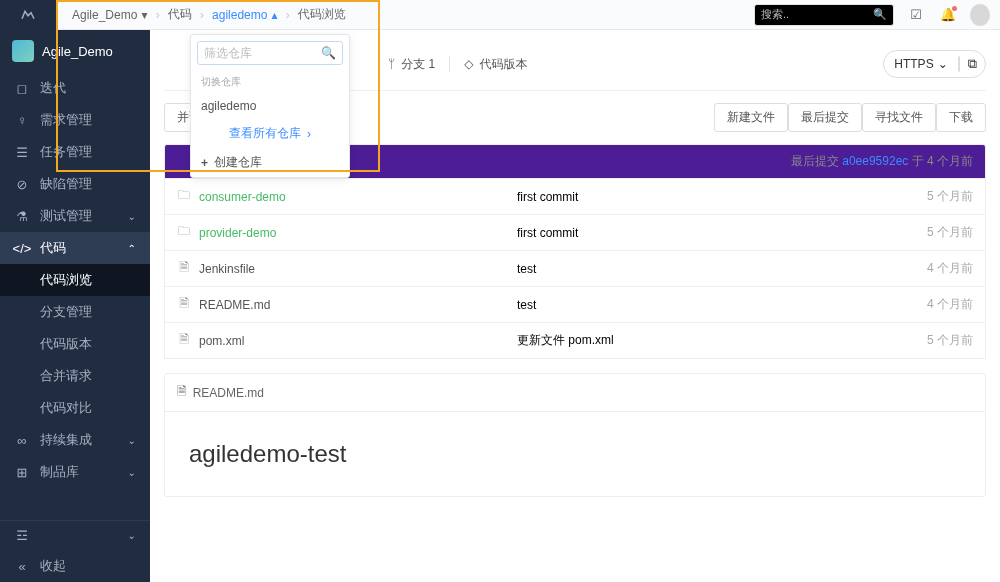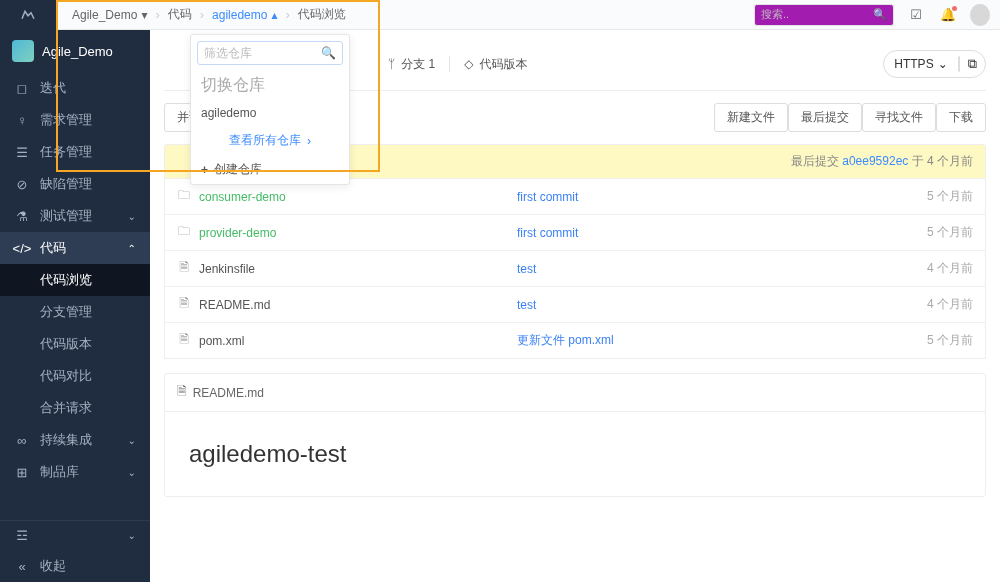--- a/index.html
+++ b/index.html
@@ -19,21 +19,21 @@
 .sub { padding-left: 40px; }
 .sub.active { color:#fff; background:#0f1622; }
 .nav-foot { border-top: 1px solid #2c3a50; }
 
 
 .topbar { position: absolute; left: 56px; top: 0; right: 0; height: 30px; background: #fafbfc; border-bottom: 1px solid #e8e8e8; display: flex; align-items: center; padding: 0 10px; z-index: 5; }
 .crumb { display: flex; align-items: center; gap: 4px; color: #666; font-size: 12px; padding: 0 6px; cursor: pointer; }
 .crumb.link { color: #3b8cff; }
 .crumb-sep { color: #ccc; padding: 0 2px; }
 .top-right { margin-left: auto; display: flex; align-items: center; gap: 12px; }
-.search-box { width: 140px; height: 22px; border: 1px solid #e2e2e2; border-radius: 3px; background:#a21caf; display:flex; align-items:center; padding:0 6px; font-size:11px; color:#bbb; }
+.search-box { width: 140px; height: 22px; border: 1px solid #e2e2e2; border-radius: 3px; background:#000000; display:flex; align-items:center; padding:0 6px; font-size:11px; color:#bbb; }
 .search-box .sic { margin-left:auto; }
 .top-icon { width: 20px; height:20px; display:flex; align-items:center; justify-content:center; color:#666; cursor:pointer; position:relative; }
 .top-icon .dot { position:absolute; top:1px; right:1px; width:5px; height:5px; background:#f56c6c; border-radius:50%; }
 .avatar-top { width:22px; height:22px; background:#d8d8d8; border-radius:50%; }
 
 
 .hl-rect { position:absolute; left:56px; top:0; width:324px; height:172px; border:2px solid #f5a623; pointer-events:none; z-index:50; }
 
 
 .main { position:absolute; left:150px; top:30px; right:0; bottom:0; padding:14px; background:#fff; overflow:hidden; }
@@ -42,43 +42,43 @@
 .divider-v { width:1px; height:16px; background:#e5e5e5; }
 .url-group { margin-left:auto; display:flex; align-items:center; border:1px solid #ddd; border-radius:14px; height:28px; }
 .url-sel { padding:0 10px; border-right:1px solid #ddd; display:flex; align-items:center; gap:4px; font-size:12px; }
 .url-inp { border:none; padding:0 8px; width:220px; font-size:12px; outline:none; }
 .url-copy { padding:0 8px; border-left:1px solid #ddd; display:flex; align-items:center; }
 
 .row2 { display:flex; align-items:center; gap:10px; padding:12px 0; }
 .pill-btn { border:1px solid #ddd; background:#fff; padding:5px 12px; border-radius:3px; font-size:12px; cursor:pointer; color:#555; display:inline-flex; align-items:center; gap:4px; }
 .btn-group-r { margin-left:auto; display:flex; }
 
-.commit-bar { background:#fef9c3; border:1px solid #eee; border-radius:3px 3px 0 0; padding:8px 12px; display:flex; align-items:center; font-size:12px; color:#888; }
+.commit-bar { background:#4c1d95; border:1px solid #eee; border-radius:3px 3px 0 0; padding:8px 12px; display:flex; align-items:center; font-size:12px; color:#888; }
 .commit-bar .r { margin-left:auto; }
 .hash { color:#3b8cff; }
 
 .file-list { border:1px solid #eee; border-top:none; }
 .file-row { display:grid; grid-template-columns: 340px 1fr 80px; padding:7px 12px; font-size:12px; border-bottom:1px solid #f0f0f0; align-items:center; }
 .file-row:last-child { border-bottom:none; }
 .fname { display:flex; align-items:center; gap:8px; color:#4b6; }
 .fname.file { color:#555; }
 .fname .fic { color:#888; width:14px; text-align:center; }
-.fmsg { color:#3b82f6; }
+.fmsg { color:#000000; }
 .ftime { color:#aaa; text-align:right; }
 
 .readme-box { margin-top:14px; border:1px solid #eee; border-radius:3px; }
 .readme-head { padding:8px 12px; border-bottom:1px solid #eee; font-size:12px; display:flex; align-items:center; gap:6px; color:#666; }
 .readme-body { padding:28px 24px; }
 .readme-body h1 { font-size:24px; font-weight:400; color:#333; }
 
 
 .popover { position:absolute; left:190px; top:34px; width:160px; background:#fff; border:1px solid #e5e5e5; border-radius:3px; box-shadow:0 2px 8px rgba(0,0,0,0.08); z-index:40; font-size:12px; }
 .pop-search { margin:6px; border:1px solid #c6d9f7; border-radius:3px; height:24px; display:flex; align-items:center; padding:0 6px; color:#bbb; }
 .pop-search .sic { margin-left:auto; }
-.pop-label { padding:4px 10px; color:#aaa; font-size:16px; }
+.pop-label { padding:4px 10px; color:#aaa; font-size:10px; }
 .pop-item { padding:6px 10px; color:#555; cursor:pointer; display:flex; align-items:center; gap:6px; }
 .pop-item.link { color:#3b8cff; justify-content:center; }
 .pop-item .plus { font-weight:bold; }
 </style>
 </head>
 <body>
 
 <div class="sidebar">
   <div class="logo-tile">
     <svg viewBox="0 0 24 24" fill="none" stroke="#a6b0c3" stroke-width="2">
@@ -119,24 +119,24 @@
     <div class="nav-item sub active">
         <span>代码浏览</span>
       </div>
     <div class="nav-item sub">
         <span>分支管理</span>
       </div>
     <div class="nav-item sub">
         <span>代码版本</span>
       </div>
     <div class="nav-item sub">
+        <span>合并请求</span>
+      </div>
+    <div class="nav-item sub">
         <span>代码对比</span>
-      </div>
-    <div class="nav-item sub">
-        <span>合并请求</span>
       </div>
     <div class="nav-item">
         <span class="ic">∞</span>
         <span>持续集成</span>
         <span class="chev">⌄</span>
       </div>
     <div class="nav-item">
         <span class="ic">⊞</span>
         <span>制品库</span>
         <span class="chev">⌄</span>

